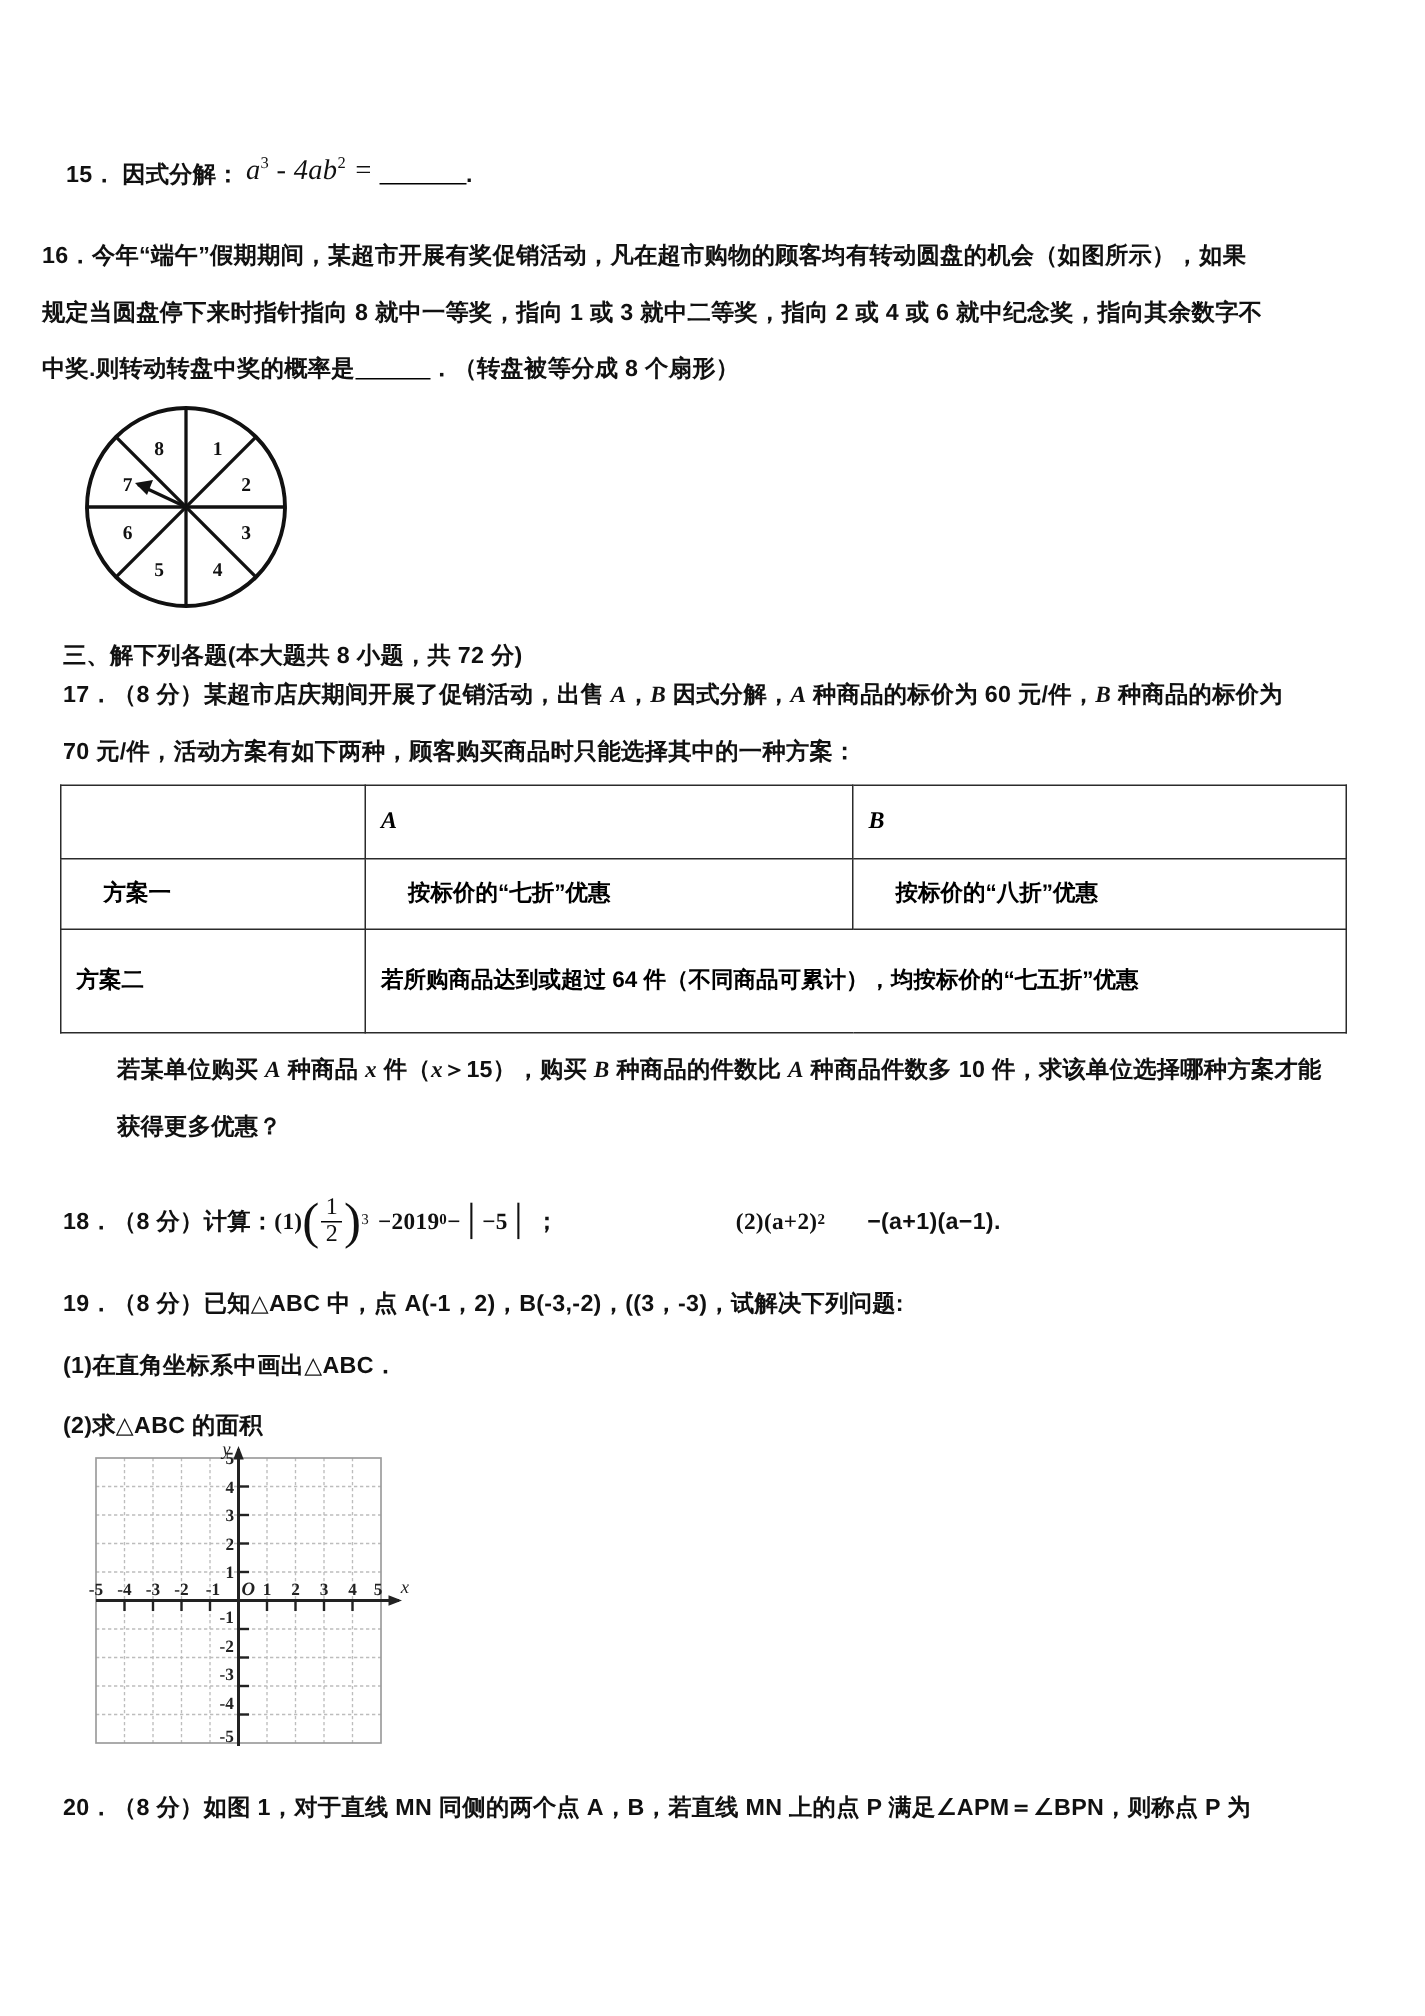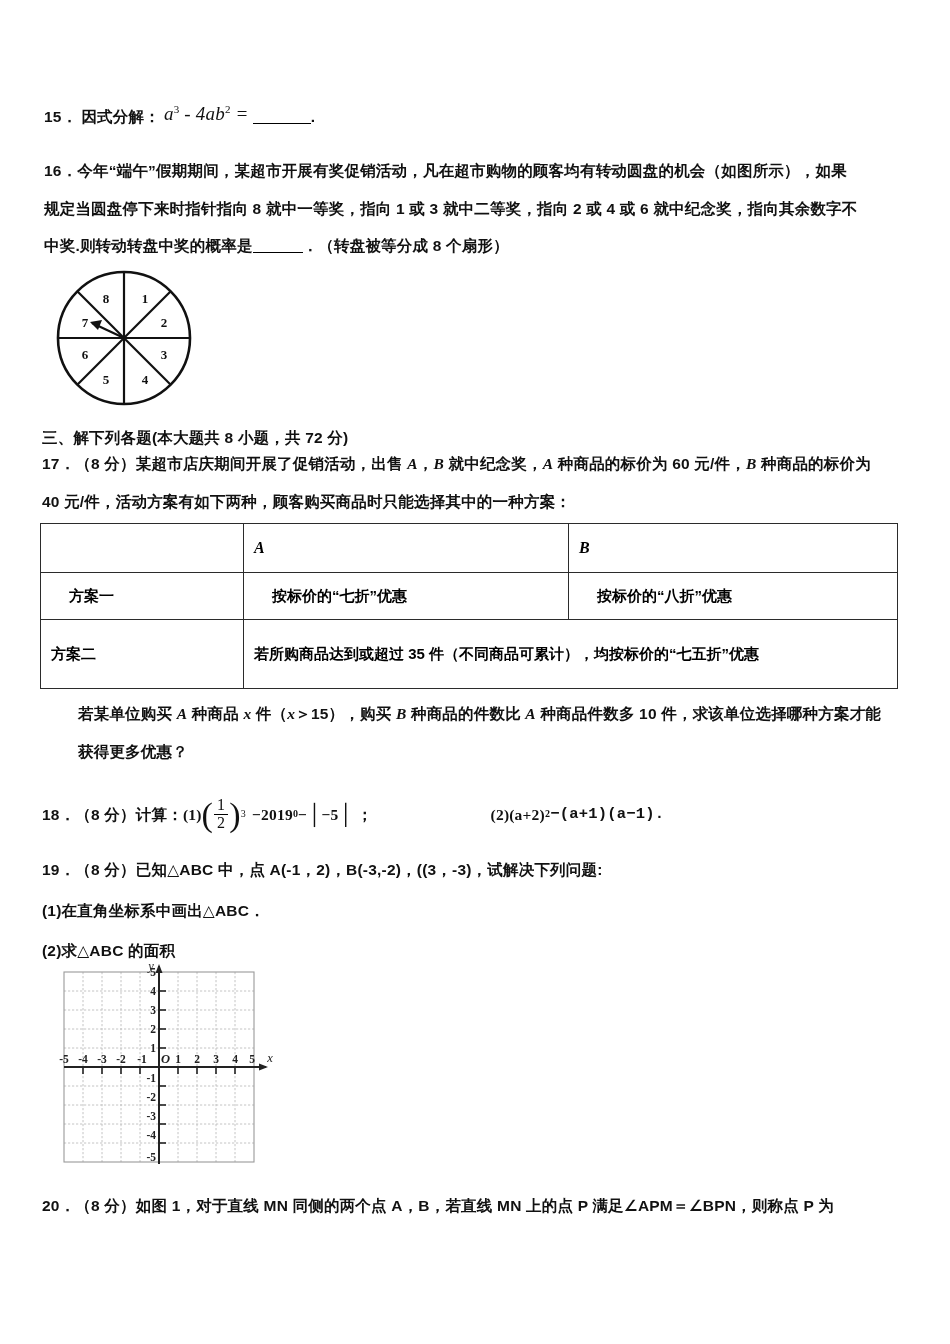--- a/index.html
+++ b/index.html
@@ -65,21 +65,21 @@
     font-style: italic;
     vertical-align: 2px;
   }
   #q15 .eq sup {
     font-size: 11px;
     font-style: normal;
   }
 
   
   #q16 {
-    left: 44px;
+    left: 28px;
     top: 163px;
     width: 876px;
   }
   #q16 .q-line { margin-bottom: 22px; }
 
   
   #spinner-figure {
     position: absolute;
     left: 50px;
     top: 265px;
@@ -259,42 +259,42 @@
       <text x="56" y="38" font-family="Liberation Serif, serif" font-size="13" font-weight="bold" fill="#111" text-anchor="middle">8</text>
     </svg>
   </div>
 
   <div class="q-block" id="section3">
     <span class="cjk">三、解下列各题(本大题共 8 小题，共 72 分)</span>
   </div>
 
   <div class="q-block" id="q17">
     <div class="q-line">
-      <span class="cjk">17．</span><span class="cjk">（8 分）</span><span class="cjk">某超市店庆期间开展了促销活动，出售 </span><span class="mi bold">A</span><span class="cjk">，</span><span class="mi bold">B</span><span class="cjk"> 就中纪念奖，</span><span class="mi bold">A</span><span class="cjk"> 种商品的标价为 60 元/件，</span><span class="mi bold">B</span><span class="cjk"> 种商品的标价为</span>
-    </div>
-    <div class="q-line">
-      <span class="cjk">40 元/件，活动方案有如下两种，顾客购买商品时只能选择其中的一种方案：</span>
+      <span class="cjk">17．</span><span class="cjk">（8 分）</span><span class="cjk">某超市店庆期间开展了促销活动，出售 </span><span class="mi bold">A</span><span class="cjk">，</span><span class="mi bold">B</span><span class="cjk"> 因式分解，</span><span class="mi bold">A</span><span class="cjk"> 种商品的标价为 60 元/件，</span><span class="mi bold">B</span><span class="cjk"> 种商品的标价为</span>
+    </div>
+    <div class="q-line">
+      <span class="cjk">70 元/件，活动方案有如下两种，顾客购买商品时只能选择其中的一种方案：</span>
     </div>
   </div>
 
   <table id="plan-table">
     <tbody>
         <tr class="hdr">
       <td></td>
       <td class="col-a"><span class="hdr-letter">A</span></td>
       <td class="col-b"><span class="hdr-letter">B</span></td>
     </tr>
     <tr class="r1">
       <td>方案一</td>
       <td class="col-a">按标价的“七折”优惠</td>
       <td class="col-b">按标价的“八折”优惠</td>
     </tr>
     <tr class="r2">
       <td>方案二</td>
-      <td colspan="2">若所购商品达到或超过 35 件（不同商品可累计），均按标价的“七五折”优惠</td>
+      <td colspan="2">若所购商品达到或超过 64 件（不同商品可累计），均按标价的“七五折”优惠</td>
     </tr>
   </tbody>
     </table>
 
   <div class="q-block" id="q17tail">
     <div class="q-line">
       <span class="cjk">若某单位购买 </span><span class="mi bold">A</span><span class="cjk"> 种商品 </span><span class="mi bold">x</span><span class="cjk"> 件（</span><span class="mi bold">x</span><span class="cjk">＞15），购买  </span><span class="mi bold">B</span><span class="cjk"> 种商品的件数比 </span><span class="mi bold">A</span><span class="cjk"> 种商品件数多 10 件，求该单位选择哪种方案才能</span>
     </div>
     <div class="q-line">
       <span class="cjk">获得更多优惠？</span>
@@ -317,21 +317,21 @@
       <span class="bold" style="font-family:'Liberation Serif',serif;margin-left:6px;">−2019</span>
         <sup style="font-size:10px;" class="bold">0</sup>
         <span class="bold" style="font-family:'Liberation Serif',serif;">−</span>
       <span class="abs-bar">│</span>
         <span class="bold" style="font-family:'Liberation Serif',serif;">−5</span>
         <span class="abs-bar">│</span>
       <span class="cjk" style="margin-left:4px;">；</span>
       <span style="display:inline-block;width:118px;"></span>
       <span class="bold" style="font-family:'Liberation Serif',serif;">(2)(a+2)</span>
         <sup style="font-size:10px;" class="bold">2</sup>
-        <span class="bold" style="font-family:Liberation Mono, monospace;">−(a+1)(a−1).</span>
+        <span class="bold" style="font-family:Liberation Sans, sans-serif;margin-left:28px;">−(a+1)(a−1).</span>
     </div>
   </div>
 
   <div class="q-block" id="q19">
     <div class="q-line">
       <span class="cjk">19．</span><span class="cjk">（8 分）</span><span class="cjk">已知△ABC 中，点 A(-1，2)，B(-3,-2)，((3，-3)，试解决下列问题:</span>
     </div>
     <div class="q-line">
       <span class="cjk">(1)在直角坐标系中画出△ABC．</span>
     </div>

